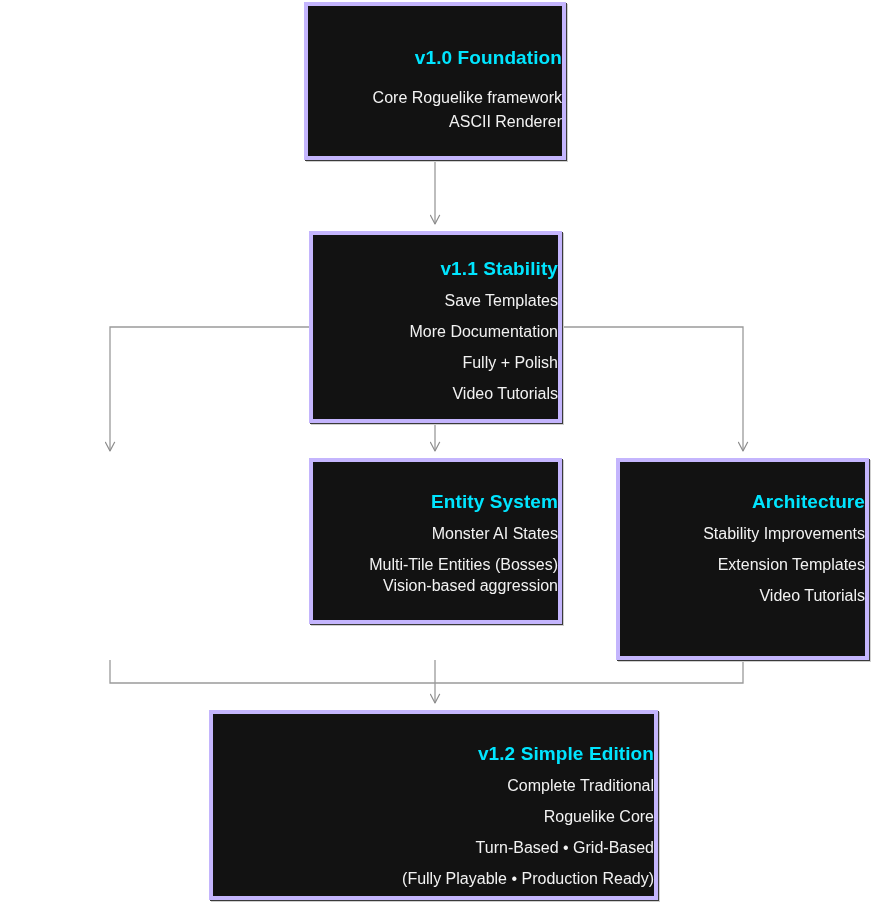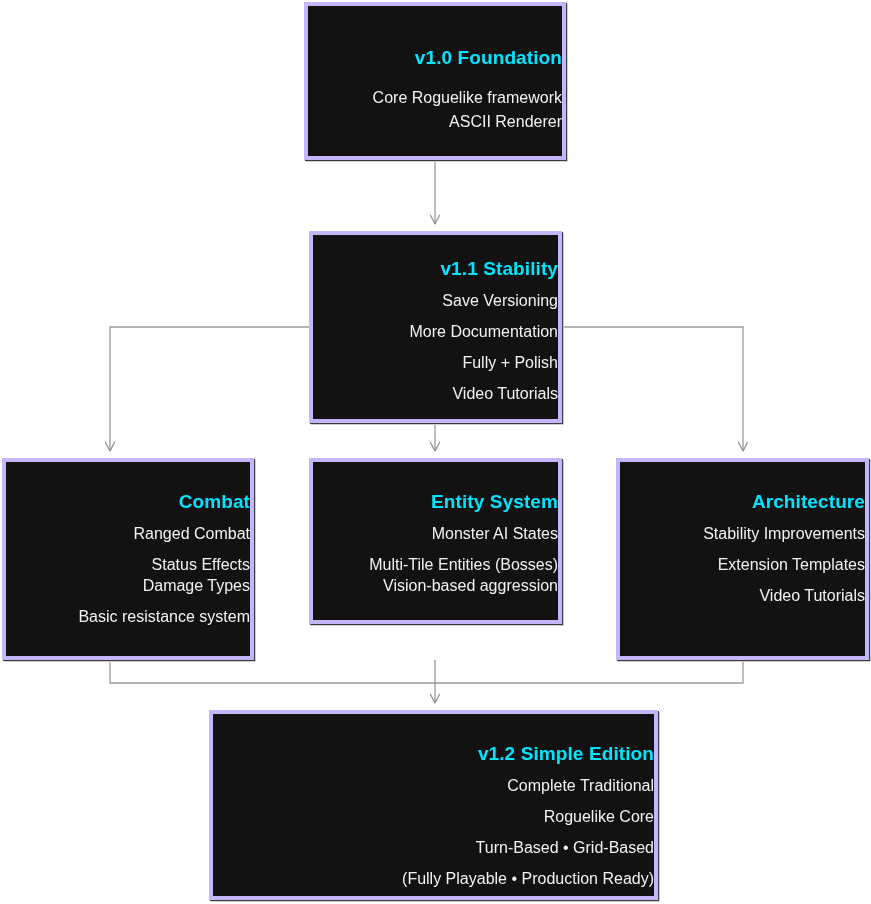--- a/index.html
+++ b/index.html
@@ -119,39 +119,29 @@
   <div class="node" id="node-v10">
     <div class="node-title">v1.0 Foundation</div>
     <div class="gap-a spacer"></div>
     <div class="node-line">Core Roguelike framework</div>
     <div class="node-line">ASCII Renderer</div>
   </div>
 
   <div class="node" id="node-v11">
     <div class="node-title">v1.1 Stability</div>
     <div class="gap-a spacer"></div>
-    <div class="node-line">Save Versioning</div>
+    <div class="node-line">Save Templates</div>
     <div class="gap-b spacer"></div>
     <div class="node-line">More Documentation</div>
     <div class="gap-b spacer"></div>
     <div class="node-line">Fully + Polish</div>
     <div class="gap-b spacer"></div>
     <div class="node-line">Video Tutorials</div>
   </div>
 
-  <div class="node" id="node-combat">
-    <div class="node-title">Combat</div>
-    <div class="gap-a spacer"></div>
-    <div class="node-line">Ranged Combat</div>
-    <div class="gap-b spacer"></div>
-    <div class="node-line">Status Effects</div>
-    <div class="node-line">Damage Types</div>
-    <div class="gap-b spacer"></div>
-    <div class="node-line">Basic resistance system</div>
-  </div>
 
   <div class="node" id="node-entity">
     <div class="node-title">Entity System</div>
     <div class="gap-a spacer"></div>
     <div class="node-line">Monster AI States</div>
     <div class="gap-b spacer"></div>
     <div class="node-line">Multi-Tile Entities (Bosses)</div>
     <div class="node-line">Vision-based aggression</div>
   </div>
 

